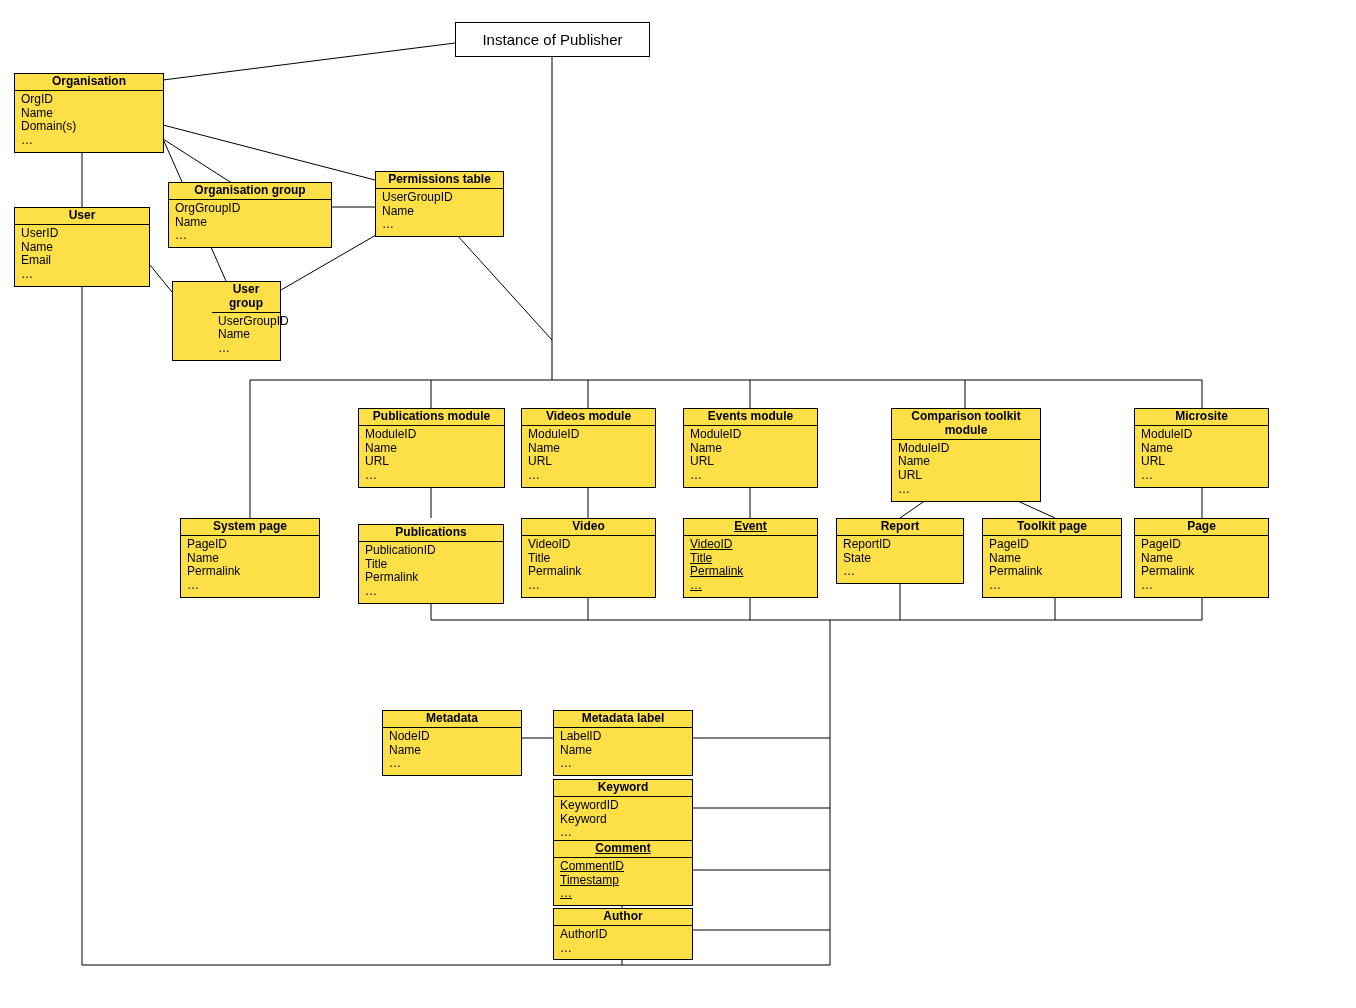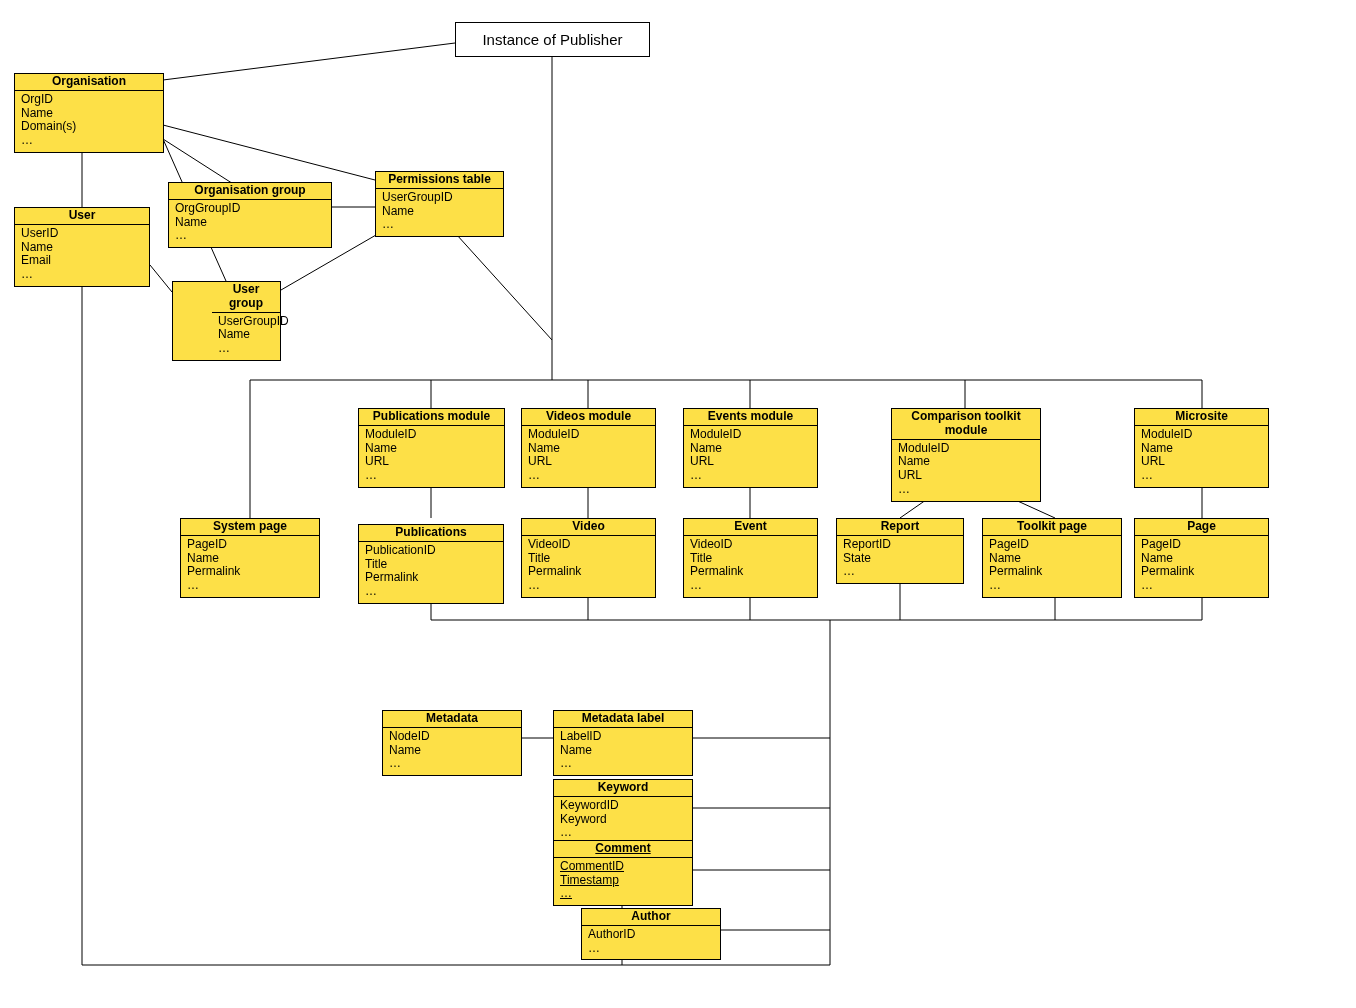--- a/index.html
+++ b/index.html
@@ -219,21 +219,21 @@
 </div>
 <div class="ent" style="left:521px; top:518px; width:135px;">
   <div class="title">Video</div>
   <div class="body">
     <div class="attr">VideoID</div>
     <div class="attr">Title</div>
     <div class="attr">Permalink</div>
     <div class="attr">…</div>
   </div>
 </div>
-<div class="ent" style="left:683px; top:518px; width:135px;">
+<div class="ent" style="left:683px; top:518px; width:135px;text-decoration:underline;">
   <div class="title">Event</div>
   <div class="body">
     <div class="attr">VideoID</div>
     <div class="attr">Title</div>
     <div class="attr">Permalink</div>
     <div class="attr">…</div>
   </div>
 </div>
 <div class="ent" style="left:836px; top:518px; width:128px;">
   <div class="title">Report</div>
@@ -287,21 +287,21 @@
   </div>
 </div>
 <div class="ent" style="left:553px; top:840px; width:140px;text-decoration:underline;">
   <div class="title">Comment</div>
   <div class="body">
     <div class="attr">CommentID</div>
     <div class="attr">Timestamp</div>
     <div class="attr">…</div>
   </div>
 </div>
-<div class="ent" style="left:553px; top:908px; width:140px;margin-left:28px;">
+<div class="ent" style="left:553px; top:908px; width:140px;">
   <div class="title">Author</div>
   <div class="body">
     <div class="attr">AuthorID</div>
     <div class="attr">…</div>
   </div>
 </div>
 
 </div>
 
 </body></html>

